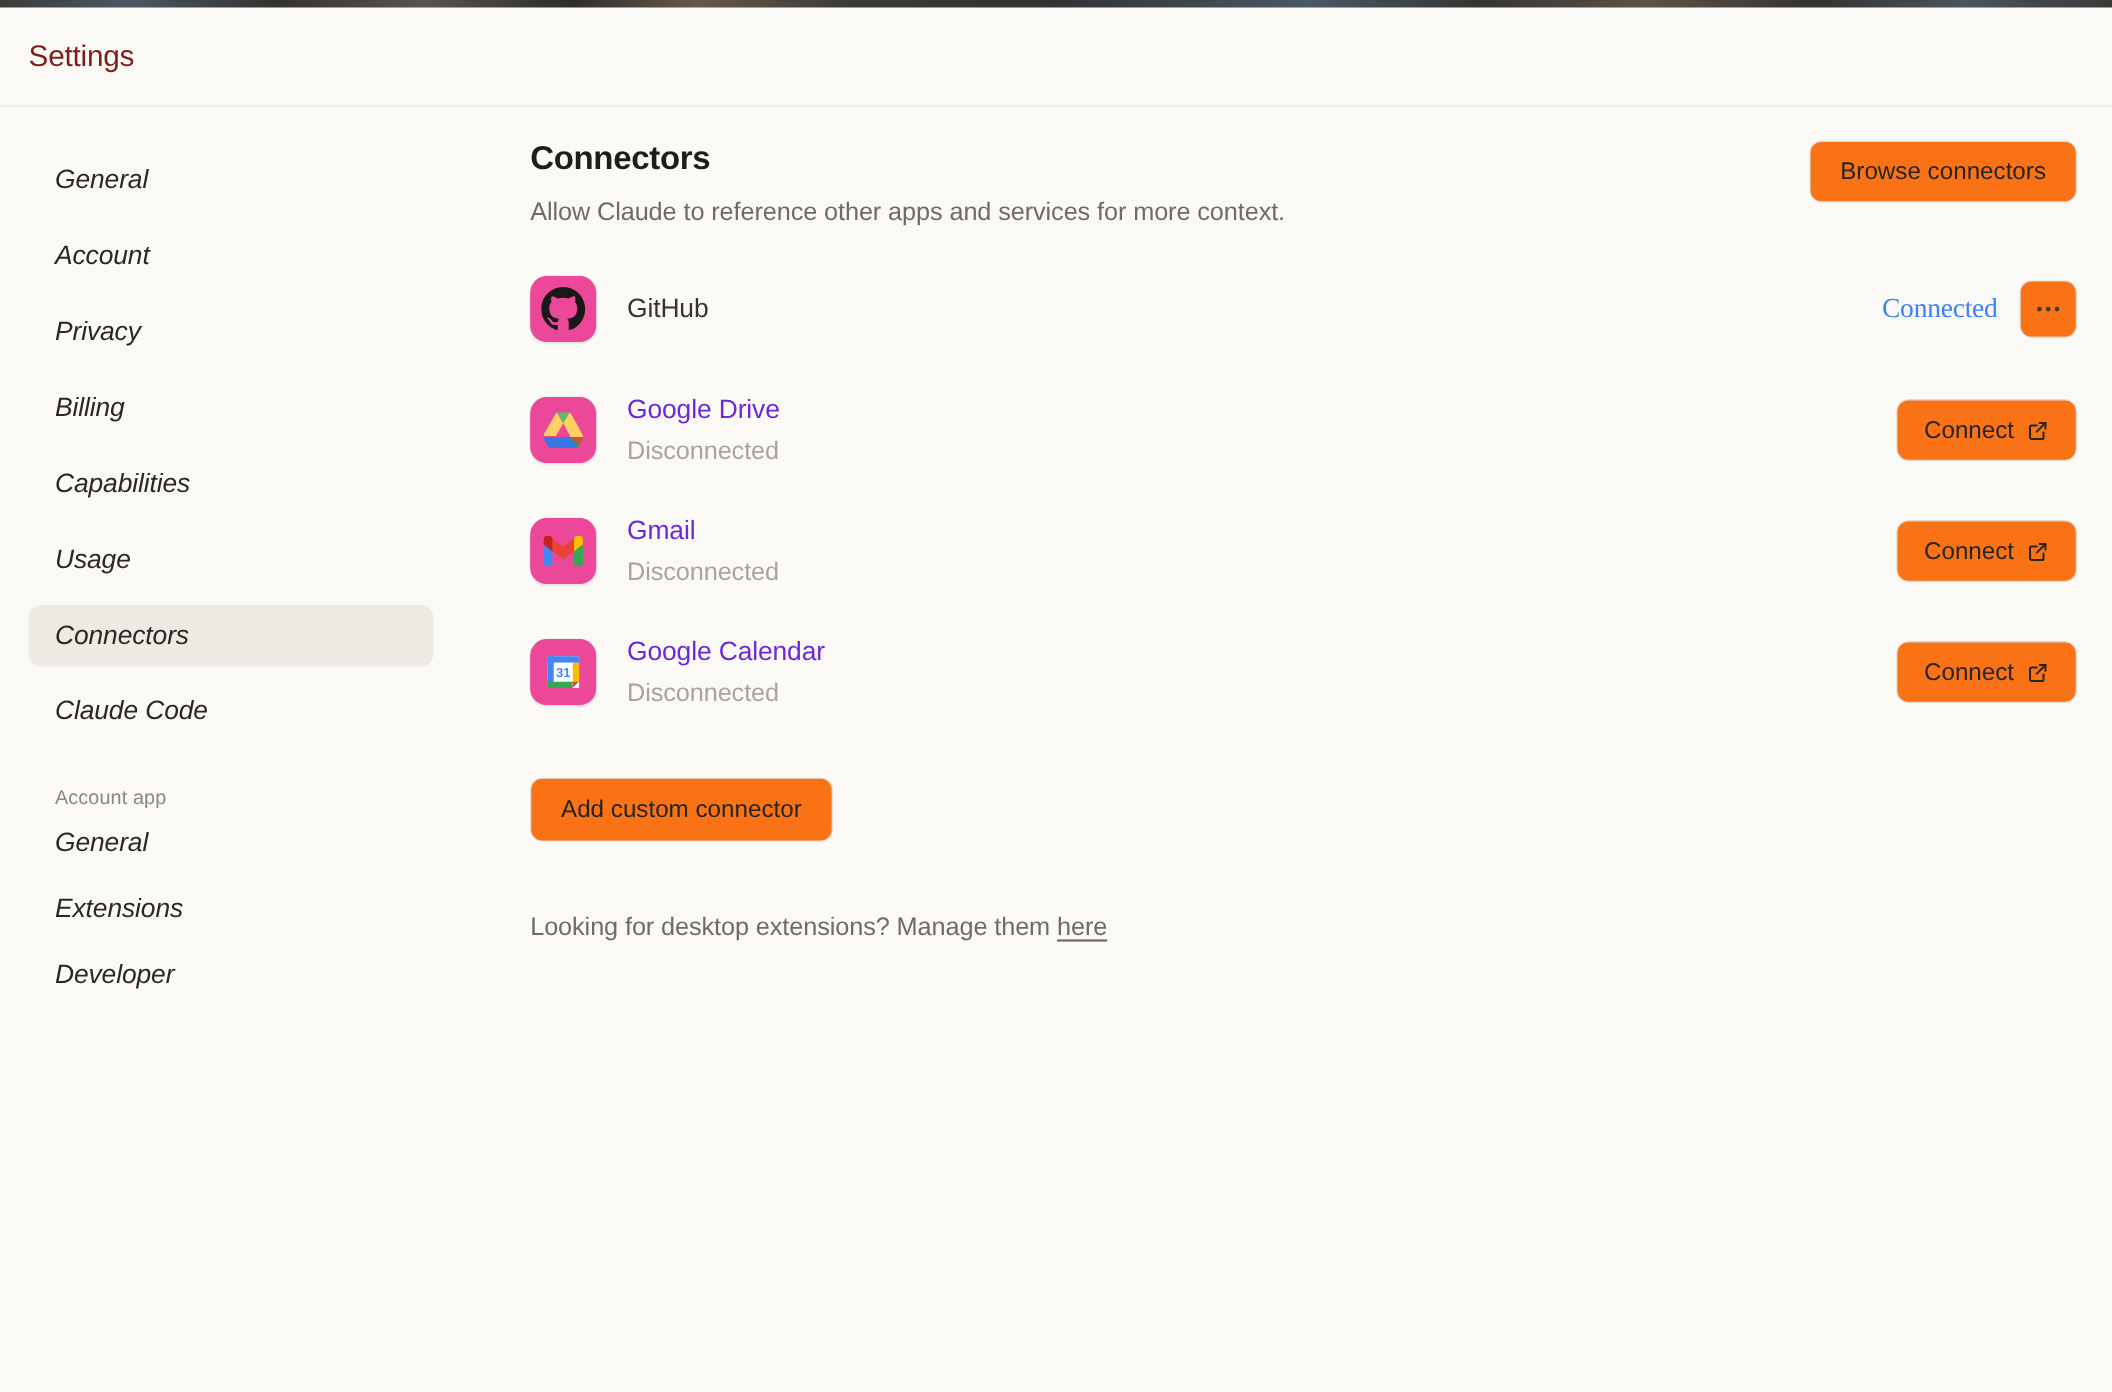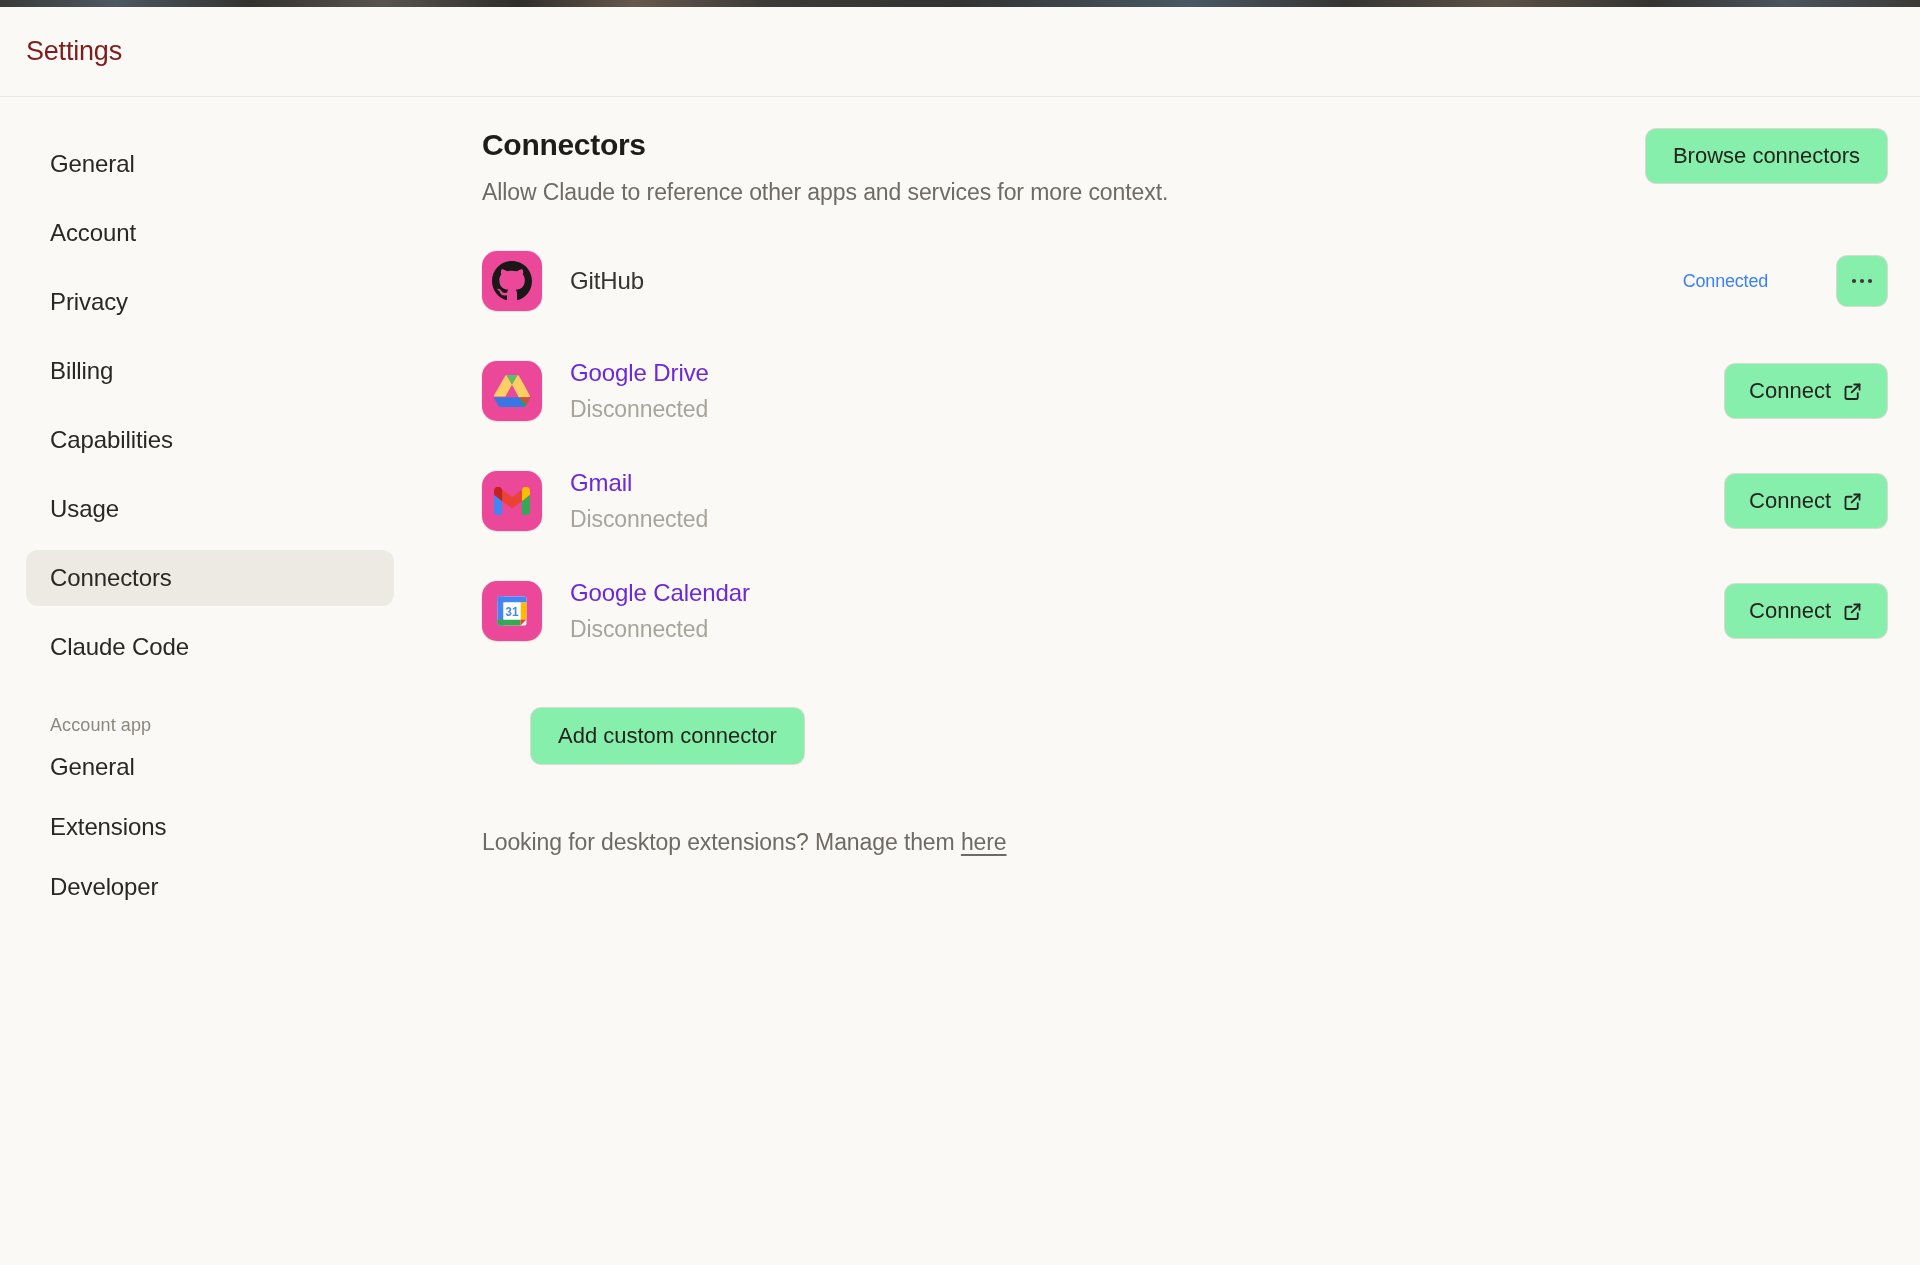--- a/index.html
+++ b/index.html
@@ -33,57 +33,57 @@
   .layout { position: absolute; top: 98px; left: 0; width: 1920px; height: 1167px; }
 
   
   .sidebar { position: absolute; left: 0; top: 0; width: 420px; padding-top: 38px; }
   .nav-item {
     height: 56px; margin: 0 26px 13px 26px;
     display: flex; align-items: center;
     padding: 0 24px;
     border-radius: 12px;
     font-size: 24px; color: #2a2724;
-    cursor: pointer; letter-spacing: -0.1px;
+    cursor: pointer; letter-spacing: -0.1px; font-style: italic;
   }
   .nav-item.active { background: #eceae3; }
   .nav-group-label {
     margin: 40px 26px 6px 50px;
     font-size: 18px; color: #8d887f; letter-spacing: .1px;
   }
   .nav-item.compact { height: 50px; margin-bottom: 10px; }
 
   
   .main { position: absolute; left: 420px; top: 0; right: 0; padding: 30px 0 0 62px; }
   .main-head { display: flex; align-items: flex-start; }
   .head-text { flex: 1; }
   .page-title { font-size: 30px; font-weight: 700; color: #1f1d1a; letter-spacing: -0.3px; }
   .page-sub { margin-top: 17px; font-size: 23px; color: #6f6b64; letter-spacing: -0.1px; }
   .btn {
-    background: #86efac; border: 1px solid #ddd9cf; border-radius: 11px;
+    background: #f97316; border: 1px solid #ddd9cf; border-radius: 11px;
     font-family: "Liberation Sans", sans-serif;
     font-size: 22px; color: #26241f; cursor: pointer;
-    display: inline-flex; align-items: center; justify-content: center; gap: 11px; margin-left: 48px;
+    display: inline-flex; align-items: center; justify-content: center; gap: 11px;
   }
   .btn-browse { height: 56px; padding: 0 27px; margin-right: 32px; }
 
   .conn-list { margin-top: 39px; padding-right: 32px; }
   .conn-row { display: flex; align-items: center; height: 72px; margin-bottom: 38px; }
   .conn-row.first { margin-bottom: 38px; }
   .conn-icon {
     width: 60px; height: 60px; border-radius: 15px; background: #ec4899;
     box-shadow: 0 1px 2px rgba(0,0,0,.07), 0 0 0 1px rgba(0,0,0,.035);
     display: flex; align-items: center; justify-content: center; flex: 0 0 60px;
   }
   .conn-meta { margin-left: 28px; flex: 1; display: flex; flex-direction: column; justify-content: center; }
   .conn-name { font-size: 24px; color: #37342f; letter-spacing: -0.1px; }
   .conn-name.muted { color: #6d28d9; }
   .conn-status { margin-top: 9px; font-size: 23px; color: #a8a49c; letter-spacing: -0.1px; }
   .conn-actions { display: flex; align-items: center; gap: 20px; }
-  .status-link { font-size: 18px; color: #3b82f6; cursor: pointer; letter-spacing: -0.2px; }
+  .status-link { font-size: 25px; color: #3b82f6; cursor: pointer; letter-spacing: -0.2px; font-family: Liberation Serif, serif; }
   .btn-more {
     width: 52px; height: 52px; border-radius: 11px; padding: 0;
     font-size: 22px; letter-spacing: 2px; color: #3c3933;
   }
   .btn-connect { height: 56px; padding: 0 24px; }
   .btn-add { height: 58px; padding: 0 27px; margin-top: 22px; }
 
   .footer-note { margin-top: 64px; font-size: 23px; color: #6f6b64; letter-spacing: -0.1px; }
   .footer-note a { color: #6f6b64; text-decoration: underline; text-underline-offset: 4px; }
   .ext-icon { display: inline-block; width: 21px; height: 21px; }

